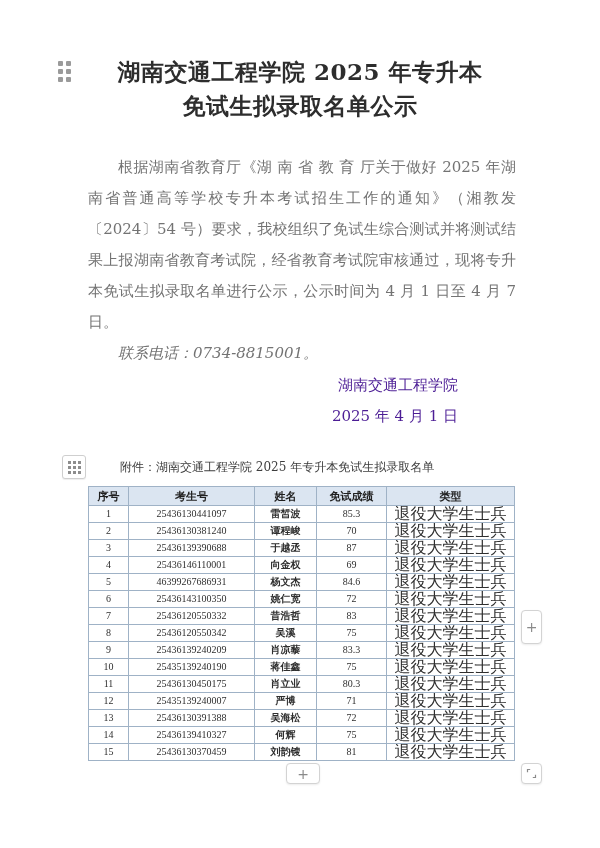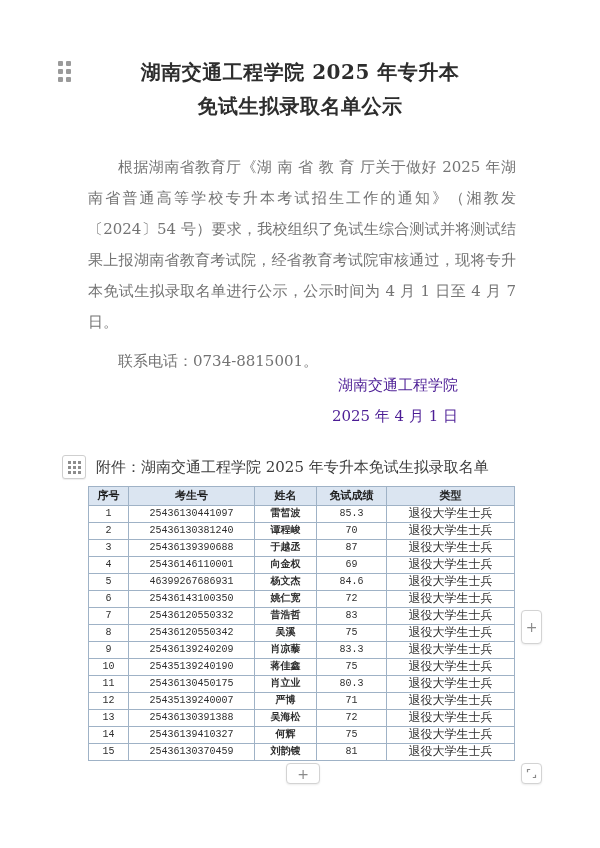--- a/index.html
+++ b/index.html
@@ -45,21 +45,21 @@
   }
   #title-drag-handle { left: 56px; top: 60px; }
 
   
   .doc-title {
     position: absolute;
     left: 90px;
     top: 55px;
     width: 420px;
     text-align: center;
-    font-size: 20px;
+    font-size: 23px;
     font-weight: bold;
     line-height: 34px;
     letter-spacing: 0.5px;
     color: #2d2d2d;
   }
   .doc-title .line2 { display: block; }
 
   
   .body-block {
     position: absolute;
@@ -68,21 +68,21 @@
     width: 428px;
     font-size: 15px;
     line-height: 31px;
     color: #737373;
     text-align: justify;
   }
   .para {
     text-indent: 2em;
     margin: 0;
   }
-  .para + .para { margin-top: 8px; }
+  .para + .para { margin-top: 0px; font-style: italic; }
 
   .sign-block {
     position: absolute;
     left: 88px;
     top: 370px;
     width: 428px;
     font-size: 15px;
     line-height: 31px;
     color: #4c1d95;
   }
@@ -112,36 +112,37 @@
     gap: 2px;
     align-content: center;
     justify-content: center;
     box-shadow: 0 1px 1px rgba(0,0,0,0.07);
   }
   .grid-handle i {
     width: 3px; height: 3px;
     background: #8d8d8d;
   }
   .attach-label {
-    font-size: 15px;
+    font-size: 12px;
     color: #3d3d3d;
     white-space: nowrap;
+    margin-left: 24px;
   }
 
   
   .table-wrap {
     position: absolute;
     left: 88px;
     top: 486px;
     width: 426px;
   }
   table.roster {
     border-collapse: collapse;
     width: 426px;
-    font-family: Liberation Mono, monospace;
+    font-family: Liberation Serif, serif;
     table-layout: fixed;
   }
   table.roster th, table.roster td {
     border: 1px solid #9fb2c6;
     padding: 0;
     height: 16px;
     line-height: 16px;
     text-align: center;
     font-size: 10px;
     color: #2f2f2f;
@@ -150,21 +151,21 @@
   }
   table.roster th {
     background: #dbe5f1;
     font-weight: bold;
     font-size: 11px;
     height: 18px;
     line-height: 18px;
     color: #1f1f1f;
   }
   table.roster td.name { font-weight: bold; margin-left: 32px; }
-  table.roster td.type { font-size: 12px; }
+  table.roster td.type { font-size: 16px; }
 
   col.c-seq   { width: 40px; }
   col.c-exam  { width: 126px; }
   col.c-name  { width: 62px; }
   col.c-score { width: 70px; }
   col.c-type  { width: 128px; }
 
   
   .btn-add-col {
     position: absolute;

